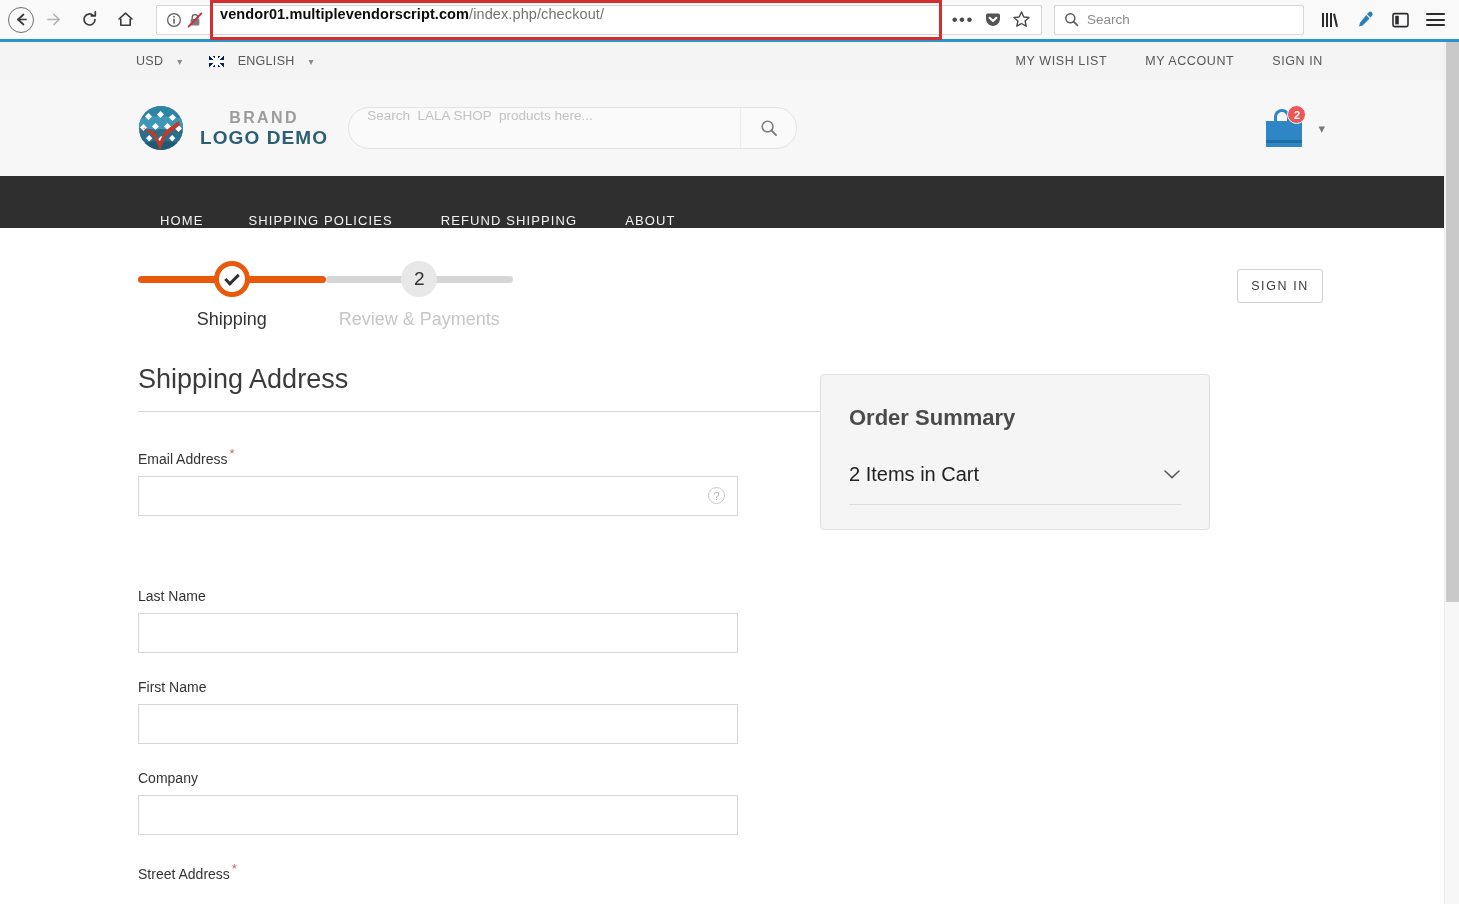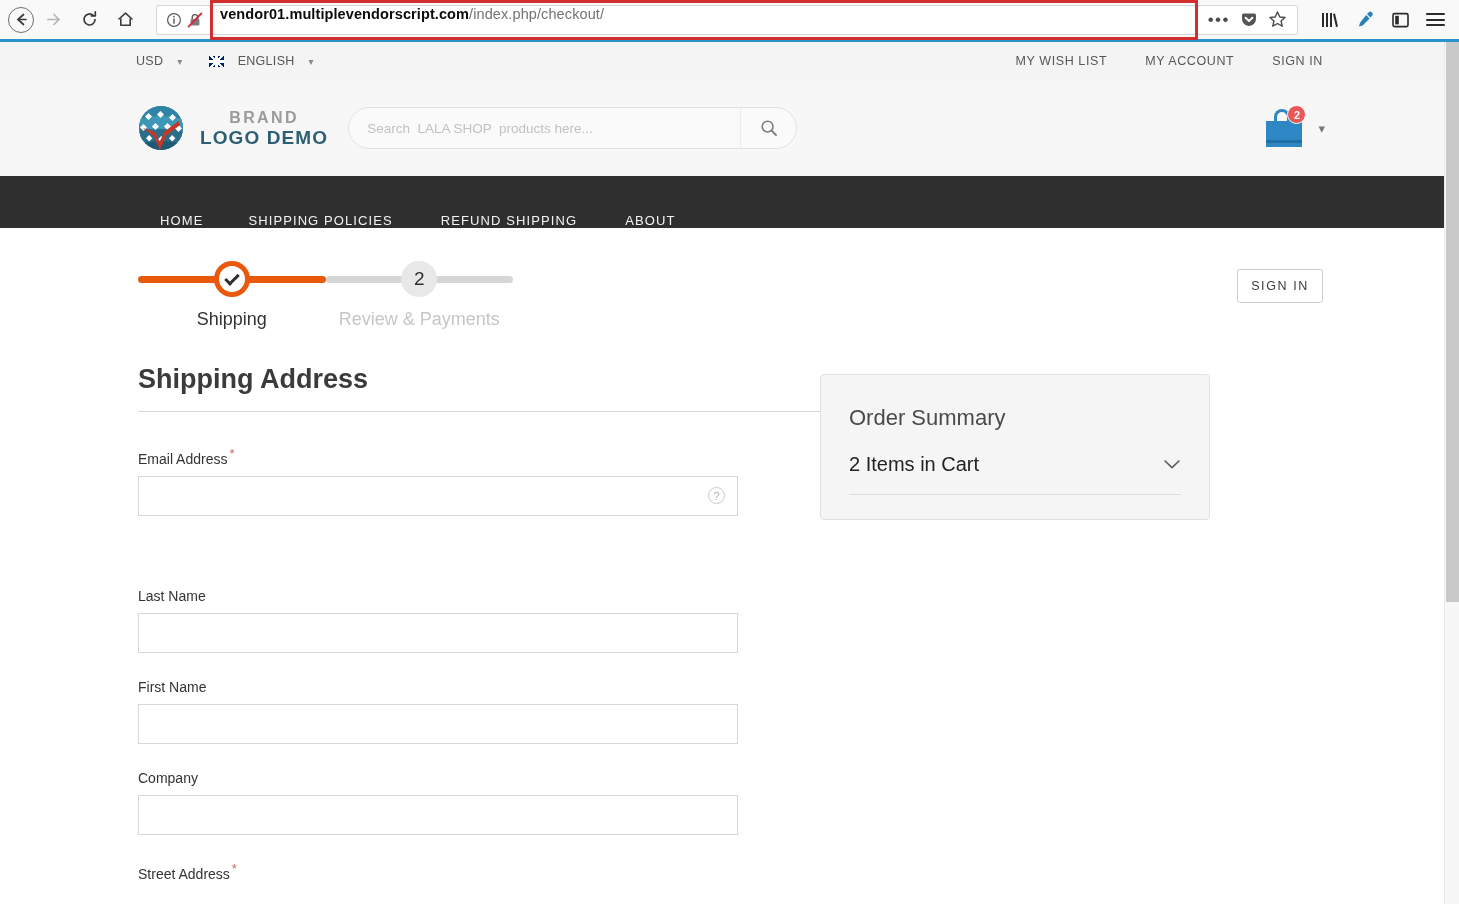--- a/index.html
+++ b/index.html
@@ -151,21 +151,21 @@
   .logo-text .demo {
     font-size: 19px; letter-spacing: 1.1px; color: #2c5f73; font-weight: 800;
     line-height: 21px;
   }
   .site-search {
     margin-left: 20px;
     width: 449px; height: 42px;
     background: #fafafa;
     border: 1px solid #e3e3e3;
     border-radius: 21px;
-    display: flex; align-items: center;
+    display: flex; align-items: flex-start;
     overflow: hidden;
   }
   .site-search input {
     flex: 1; border: 0; outline: 0; background: transparent;
     font-size: 13.5px; color: #555; padding: 0 18px;
     font-family: inherit;
   }
   .site-search input::placeholder { color: #c2c2c2; }
   .site-search .sbtn {
     width: 56px; height: 100%;
@@ -255,21 +255,21 @@
     position: relative; z-index: 2;
     margin-top: 5px;
   }
   .pcircle.done { background: #fff; border: 5px solid #e8590c; }
   .pcircle.todo { background: #e8e8e8; color: #2f2f2f; font-size: 19px; }
   .pcheck { width: 14px; height: 8px; border-left: 3px solid #2f2f2f; border-bottom: 3px solid #2f2f2f; transform: rotate(-45deg); margin-top: -3px; }
   .plabel { margin-top: 12px; font-size: 18px; color: #333; }
   .plabel.muted { color: #c6c6c6; }
 
   .sec-title {
-    font-size: 27px; font-weight: 700; color: #3b3b3b;
+    font-size: 27px; font-weight: 400; color: #3b3b3b;
     padding-bottom: 16px;
     border-bottom: 1px solid #d6d6d6;
     width: 750px;
     margin-bottom: 34px;
   }
 
   .field { margin-bottom: 26px; }
   .field label {
     display: block;
     font-size: 14px; color: #333;
@@ -307,21 +307,21 @@
 
   
   .col-right { padding-top: 146px; margin-left: 30px; }
   .summary {
     width: 390px;
     background: #f5f5f5;
     border: 1px solid #e0e0e0;
     border-radius: 4px;
     padding: 30px 28px 24px 28px;
   }
-  .summary h3 { font-size: 22px; font-weight: 400; color: #4a4a4a; margin-bottom: 22px; }
+  .summary h3 { font-size: 22px; font-weight: 700; color: #4a4a4a; margin-bottom: 32px; }
   .summary-row {
     display: flex; align-items: center; justify-content: space-between;
     padding-bottom: 18px;
     border-bottom: 1px solid #dddddd;
   }
   .summary-row .t { font-size: 20px; color: #222; }
 
   
   .scrollbar {
     position: absolute; right: 0; top: 0;
@@ -391,20 +391,27 @@
       <svg width="18" height="18" viewBox="0 0 18 18">
           <path d="M2 4.2 a1.6 1.6 0 0 1 1.6-1.6 h10.8 A1.6 1.6 0 0 1 16 4.2 v3.4 c0 4.2-3.1 7.4-7 7.4 S2 11.8 2 7.6 z" fill="#555"></path>
           <path d="M5.6 6.8 L9 10 l3.4-3.2" fill="none" stroke="#fff" stroke-width="2" stroke-linecap="round" stroke-linejoin="round"></path>
         </svg>
       <svg width="19" height="19" viewBox="0 0 19 19">
           <path d="M9.5 2 L11.8 7 L17 7.5 L13.1 11 L14.2 16.2 L9.5 13.5 L4.8 16.2 L5.9 11 L2 7.5 L7.2 7 Z" fill="none" stroke="#4a4a4f" stroke-width="1.4" stroke-linejoin="round"></path>
         </svg>
     </div>
   </div>
 
+  <div class="search-box">
+    <svg width="15" height="15" viewBox="0 0 15 15">
+        <circle cx="6.3" cy="6.3" r="4.5" fill="none" stroke="#5a5a5a" stroke-width="1.5"></circle>
+        <line x1="9.7" y1="9.7" x2="13.4" y2="13.4" stroke="#5a5a5a" stroke-width="1.7" stroke-linecap="round"></line>
+      </svg>
+    <span class="ph">Search</span>
+  </div>
 
   <div class="chrome-right">
     <svg width="20" height="18" viewBox="0 0 20 18">
         <rect x="2" y="2" width="2" height="14" fill="#2b2b2d"></rect>
         <rect x="6" y="2" width="2" height="14" fill="#2b2b2d"></rect>
         <rect x="10" y="2" width="2" height="14" fill="#2b2b2d"></rect>
         <path d="M15 2.6 L18 15.6 L16 16 L13 3 Z" fill="#2b2b2d"></path>
       </svg>
     <svg width="19" height="19" viewBox="0 0 19 19">
         <path d="M12.6 2.4 a2.4 2.4 0 0 1 3.4 3.4 l-1.6 1.6 -3.4-3.4 z" fill="#2b7fb8"></path>

